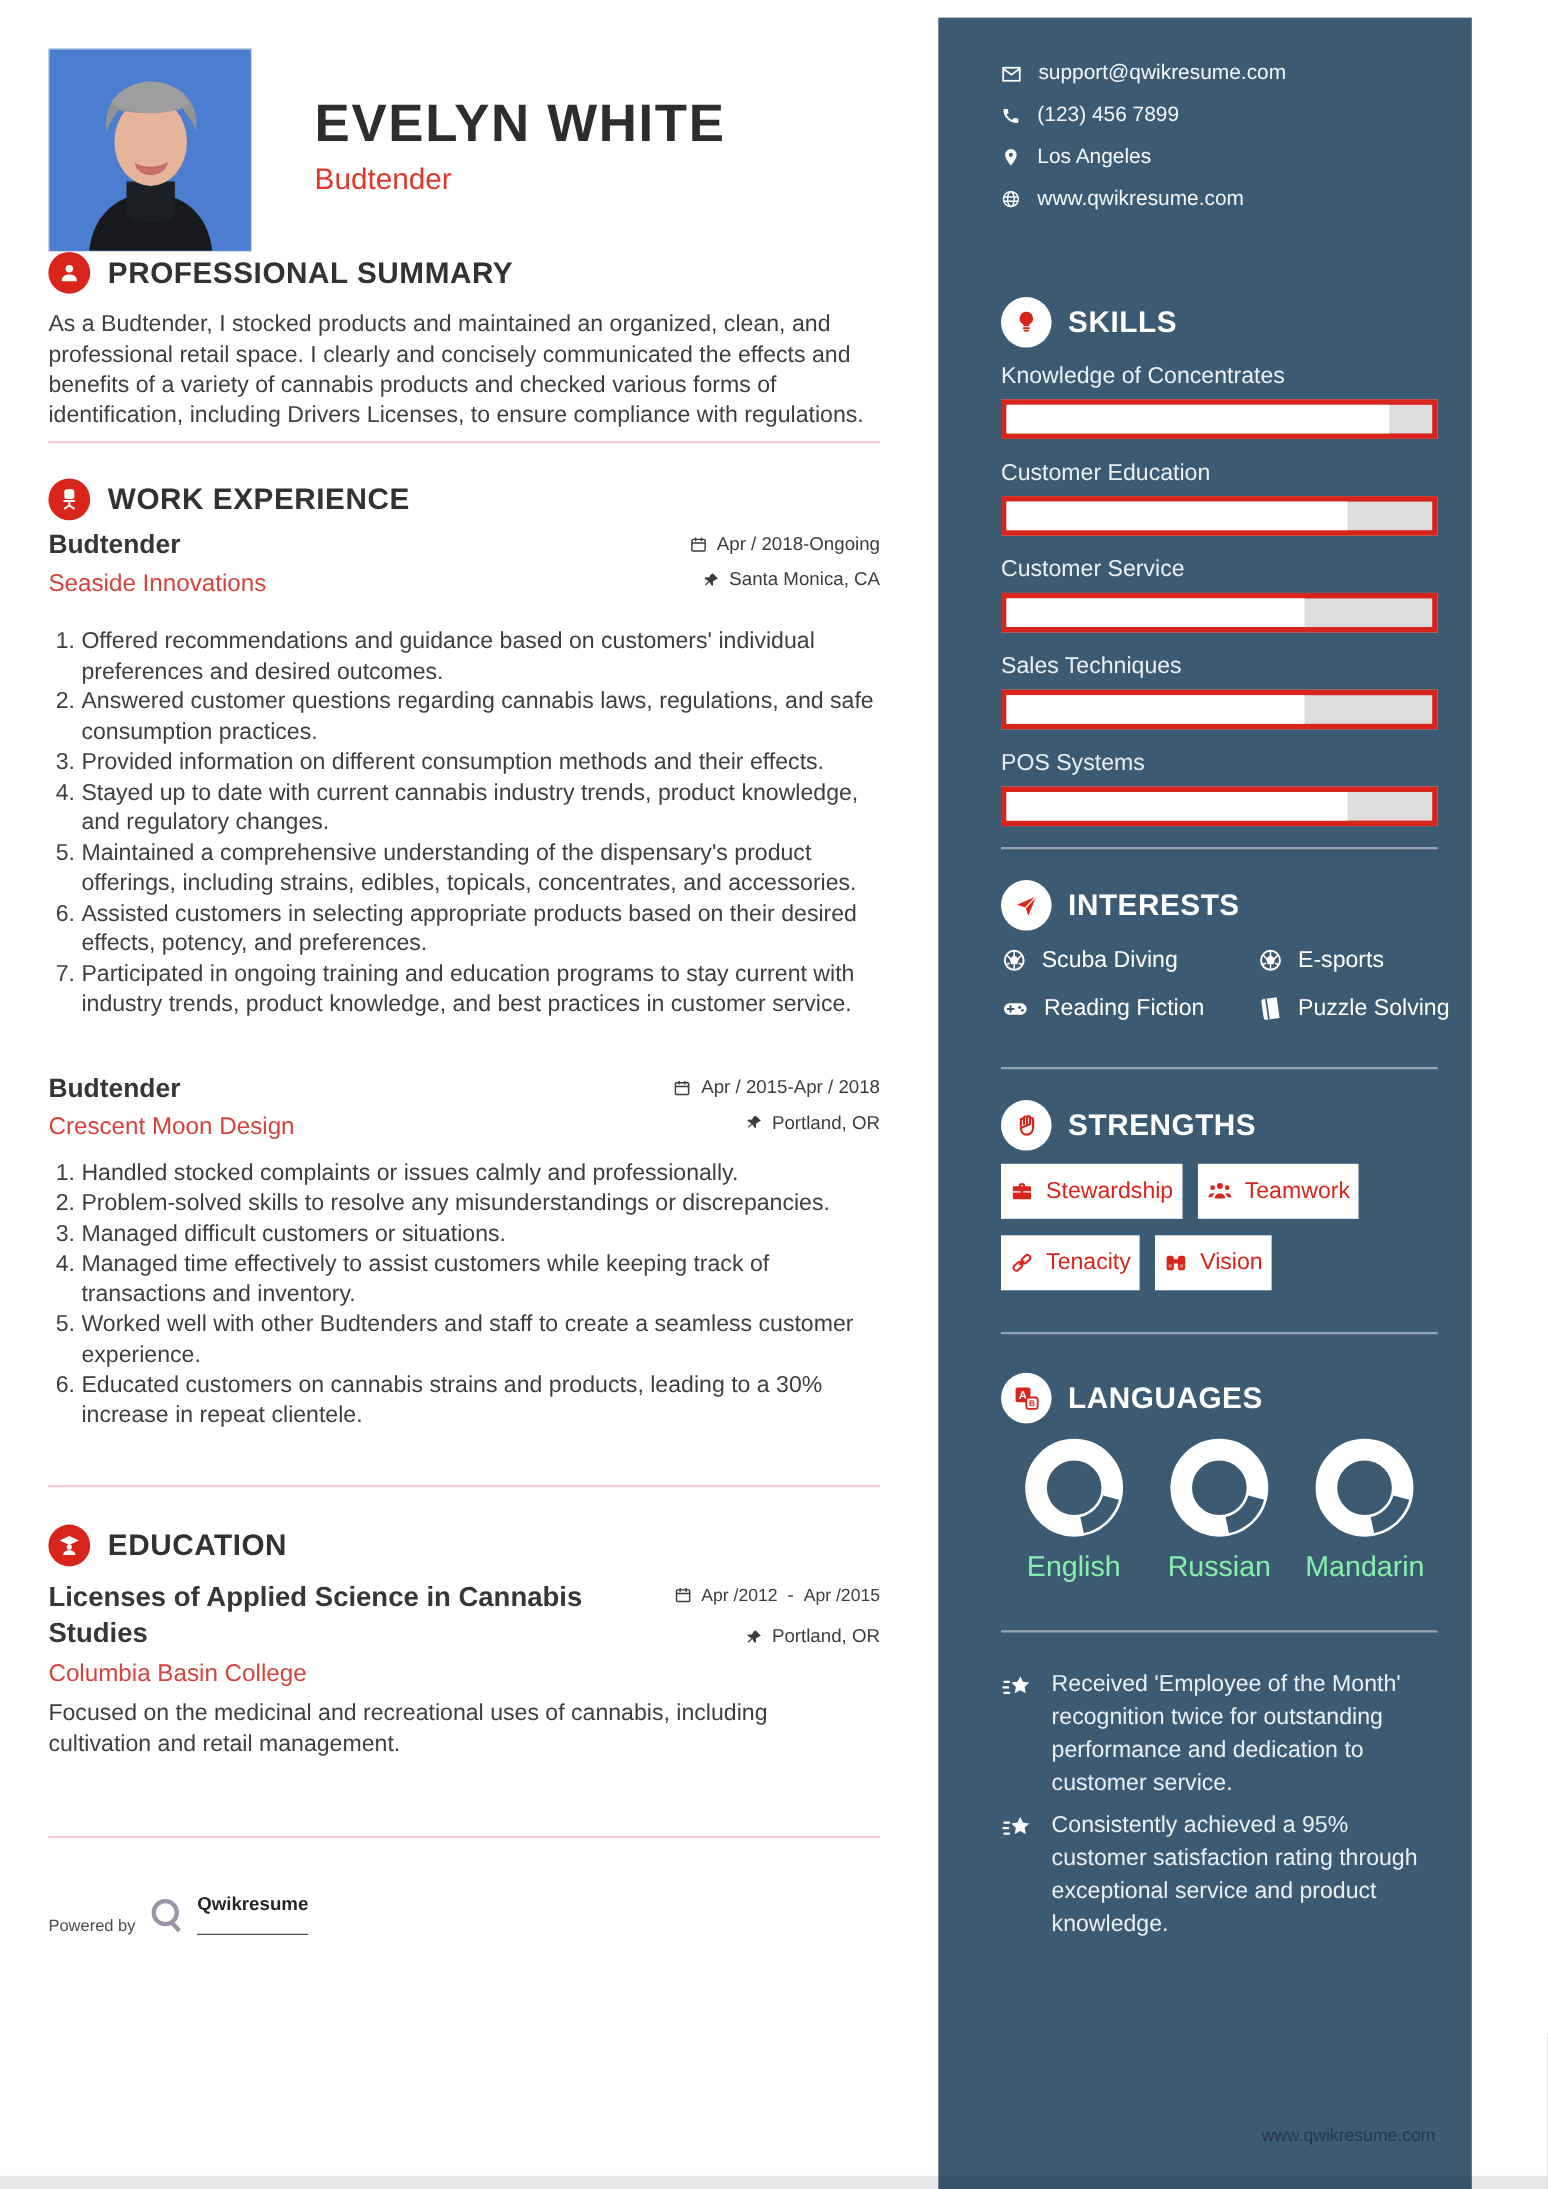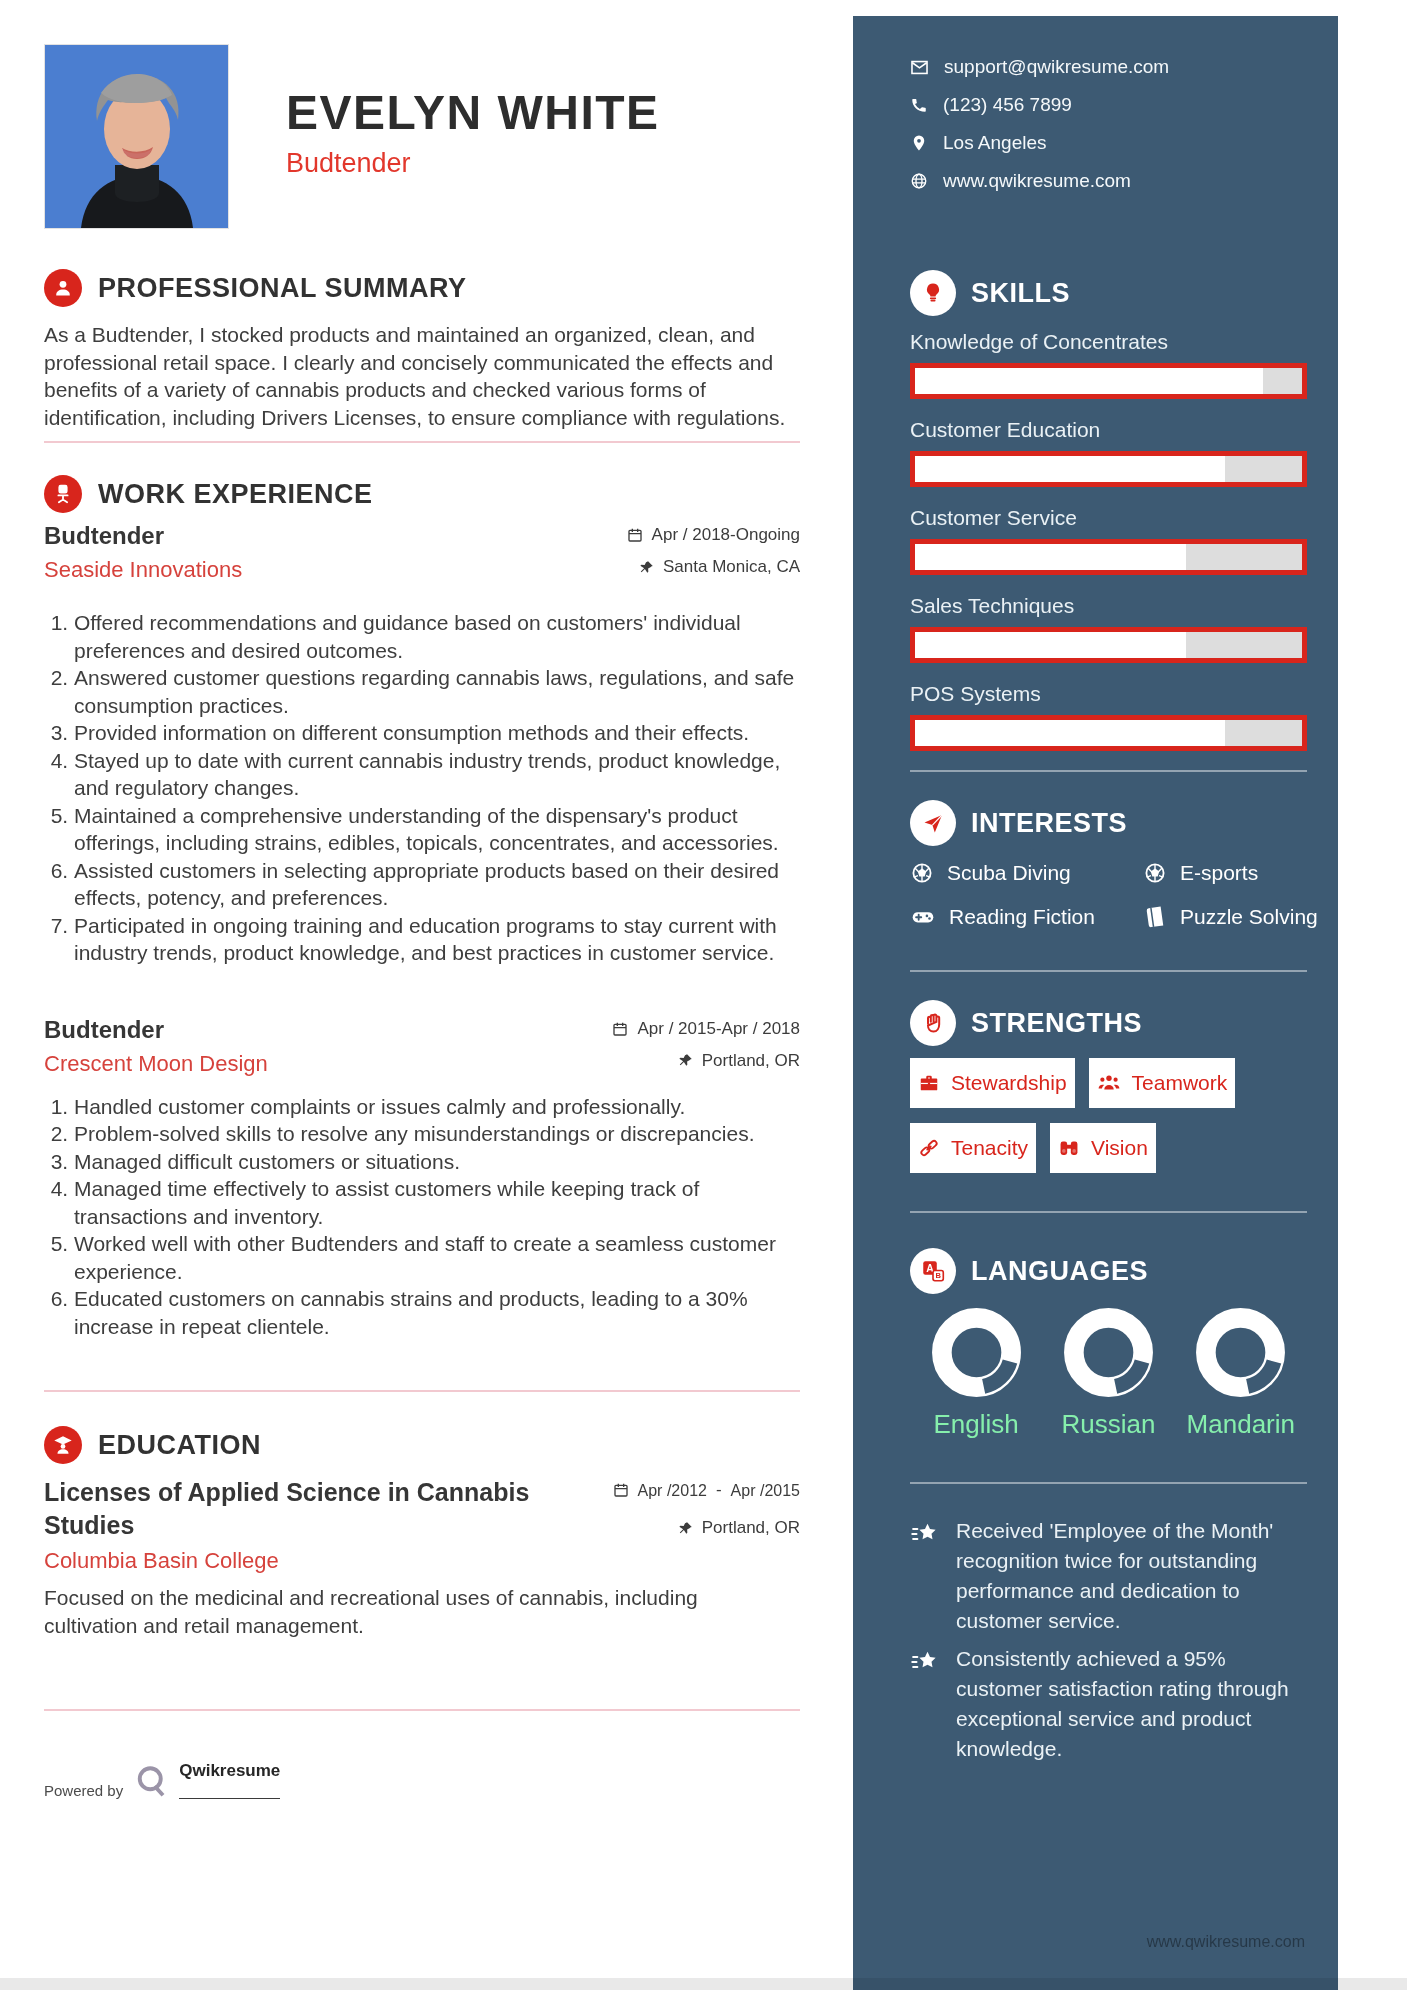--- a/index.html
+++ b/index.html
@@ -83,21 +83,21 @@
           <path d="M77 104c8 6 22 6 30 0l-4 6c-6 4-16 4-22 0z" fill="#fff"></path>
           <path d="M77 103c8 5 23 5 31-1-2 8-8 12-16 12s-13-4-15-11z" fill="#c2574f" opacity=".85"></path>
         </svg>
       </div>
       <div class="idblock">
         <h1>EVELYN WHITE</h1>
         <div class="subtitle">Budtender</div>
       </div>
     </div>
 
-    <div class="lsec" style="margin-top:40px">
+    <div class="lsec" style="">
       <div class="lhead">
         <span class="lh-ic">
           <svg width="22" height="22" viewBox="0 0 24 24" fill="currentColor">
               <circle cx="12" cy="8" r="3.7"></circle>
               <path d="M4.6 19.5c0-3.7 3.2-5.8 7.4-5.8s7.4 2.1 7.4 5.8v.8H4.6z"></path>
             </svg>
         </span>
         <h2>PROFESSIONAL SUMMARY</h2>
       </div>
       <p class="ltext" style="margin:14px 0 0 0;width:748px">As a Budtender, I stocked products and maintained an organized, clean, and professional retail space. I clearly and concisely communicated the effects and benefits of a variety of cannabis products and checked various forms of identification, including Drivers Licenses, to ensure compliance with regulations.</p>
@@ -165,21 +165,21 @@
             </div>
             <div class="mrow">
               <svg width="15" height="15" viewBox="0 0 24 24" fill="#3C3C3C">
                   <path d="M14.5 2l7.5 7.5-2.6.8-.4 1-4.4 2.3.3 5.2-1.6 1.6-3.9-6-5.3 5.3-1.2-1.2 5.3-5.3-6-3.9L3.8 7.7l5.2.3 2.3-4.4 1-.4z"></path>
                 </svg>
               <span>Portland, OR</span>
             </div>
           </div>
         </div>
         <ol class="bullets" style="margin-top:16px">
-          <li>Handled customer complaints or issues calmly and professionally.</li>
+          <li>Handled stocked complaints or issues calmly and professionally.</li>
           <li>Problem-solved skills to resolve any misunderstandings or discrepancies.</li>
           <li>Managed difficult customers or situations.</li>
           <li>Managed time effectively to assist customers while keeping track of transactions and inventory.</li>
           <li>Worked well with other Budtenders and staff to create a seamless customer experience.</li>
           <li>Educated customers on cannabis strains and products, leading to a 30% increase in repeat clientele.</li>
         </ol>
       </div>
     </div>
 
     <hr class="pinkhr" style="margin-top:50px">

